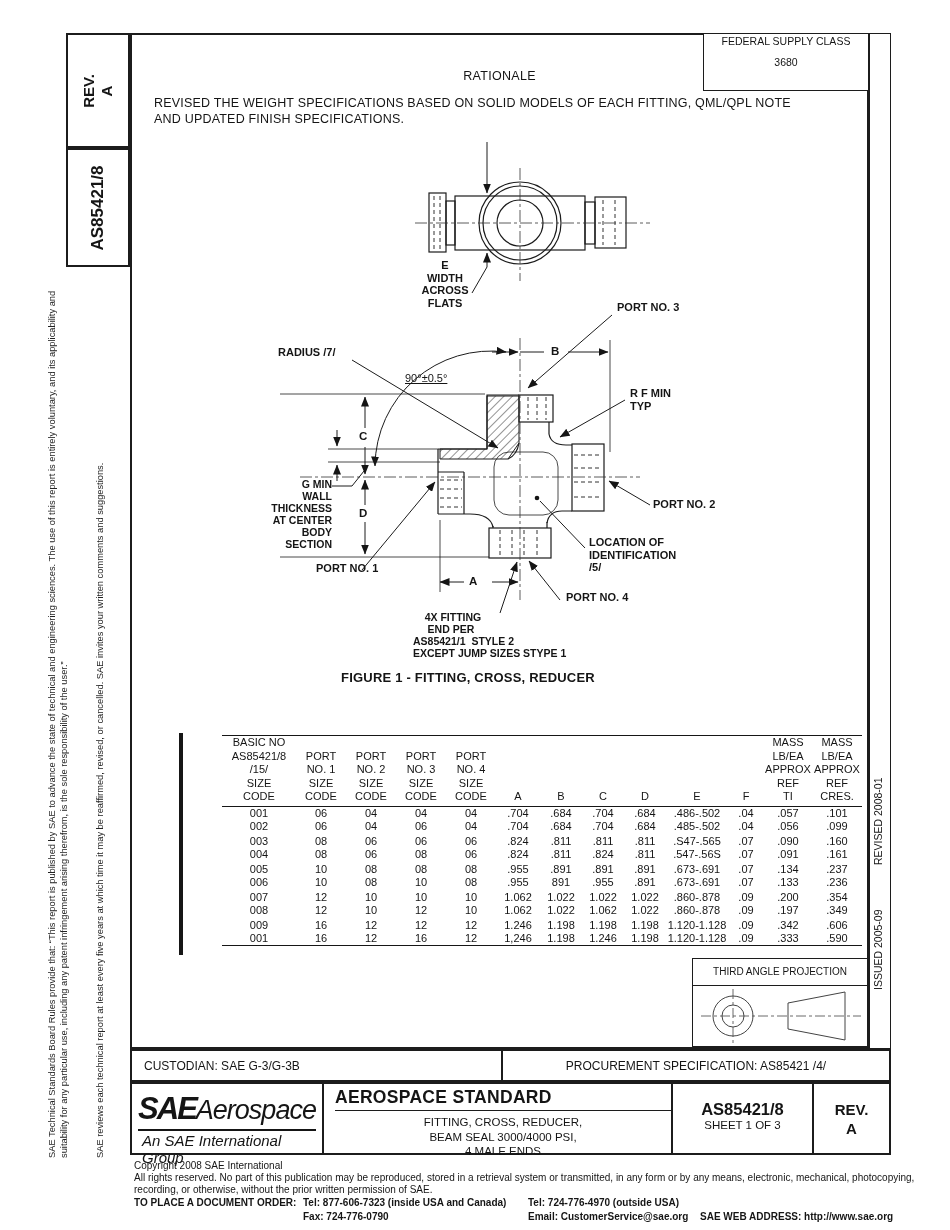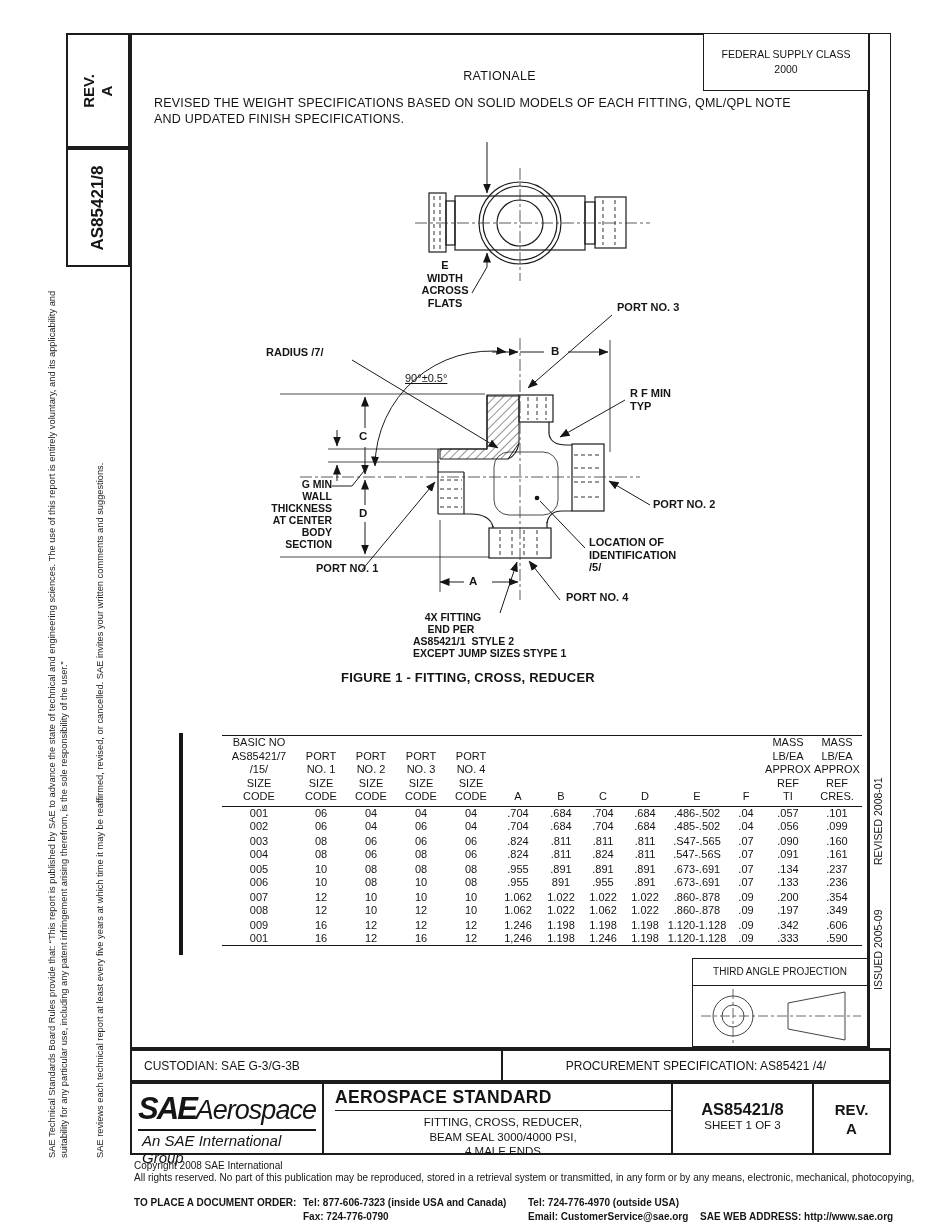--- a/index.html
+++ b/index.html
@@ -11,22 +11,22 @@
   
   .rot-bl{transform:rotate(-90deg);transform-origin:0 100%;}
   .legal{font-size:9.3px;line-height:12px;color:#222;}
   
   .side-box{display:flex;align-items:center;justify-content:center;background:#fff;}
   .side-box .rot{transform:rotate(-90deg);white-space:pre-line;text-align:center;
                  font-weight:bold;}
   
   .rationale{font-size:12.5px;text-align:center;letter-spacing:.3px;}
   .rev-note{font-size:12.5px;line-height:15.5px;letter-spacing:.2px;}
-  .fsc{display:flex;flex-direction:column;align-items:center;justify-content:center;
-       font-size:10.5px;line-height:15px;background:#fff;}
+  .fsc{display:flex;flex-direction:column;align-items:center;
+       font-size:10.5px;line-height:15px;background:#fff;gap:6px;}
   
   .dlab{font-size:11px;font-weight:bold;line-height:12.5px;white-space:pre-line;}
   .dlab.center{text-align:center;}
   .dlab.right{text-align:right;}
   .dlab.reg{font-weight:normal;text-decoration:underline;}
   .dimletter{font-size:11.5px;font-weight:bold;background:#fff;padding:0 3px;}
   .pre{white-space:pre;}
   .fig-caption{font-size:13px;font-weight:bold;text-align:center;letter-spacing:.2px;}
   .tbl-title{font-size:12px;text-align:center;letter-spacing:.3px;}
   
@@ -79,21 +79,21 @@
   </div>
 
   <div class="abs bordered" style="left:130px;top:33px;width:739px;height:1016px;"></div>
 
   <div class="abs thinbordered" style="left:869px;top:33px;width:22px;height:1016px;"></div>
   <div class="abs rot-bl" style="left:886px;top:851px;width:110px;height:14px;font-size:10.5px;">REVISED 2008-01</div>
   <div class="abs rot-bl" style="left:886px;top:976px;width:102px;height:14px;font-size:10.5px;">ISSUED 2005-09</div>
 
   <div class="abs thinbordered fsc" style="left:703px;top:33px;width:166px;height:58px;">
     <div>FEDERAL SUPPLY CLASS</div>
-    <div>2000</div>
+    <div>3680</div>
   </div>
 
   <div class="abs rationale" style="left:130px;top:69px;width:739px;">RATIONALE</div>
   <div class="abs rev-note" style="left:154px;top:96px;width:648px;">REVISED THE WEIGHT SPECIFICATIONS BASED ON SOLID MODELS OF EACH FITTING, QML/QPL NOTE AND UPDATED FINISH SPECIFICATIONS.</div>
 
   <svg width="950" height="710" viewBox="0 0 950 710">
     <defs>
       <marker id="arr" viewBox="0 0 10 8" refX="9.5" refY="4" markerWidth="10" markerHeight="8" orient="auto-start-reverse" markerUnits="userSpaceOnUse">
         <path d="M0,0 L10,4 L0,8 Z" fill="#151515"></path>
       </marker>
@@ -206,21 +206,21 @@
         <path d="M352,360 L498,448" marker-end="url(#arr)"></path>
         <path d="M332,486 L352,486 L364,471"></path>
       </g>
     </g>
   </svg>
 
   <div class="abs dlab center" style="left:400px;top:259px;width:90px;">E
 WIDTH
 ACROSS
 FLATS</div>
-  <div class="abs dlab" style="left:266px;top:346px;">RADIUS /7/</div>
+  <div class="abs dlab" style="left:278px;top:346px;">RADIUS /7/</div>
   <div class="abs dlab reg" style="left:405px;top:372px;">90°±0.5°</div>
   <div class="abs dimletter" style="left:548px;top:345px;">B</div>
   <div class="abs dimletter" style="left:356px;top:430px;">C</div>
   <div class="abs dimletter" style="left:356px;top:507px;">D</div>
   <div class="abs dimletter" style="left:466px;top:575px;">A</div>
   <div class="abs dlab" style="left:617px;top:301px;">PORT NO. 3</div>
   <div class="abs dlab" style="left:630px;top:387px;">R F MIN
 TYP</div>
   <div class="abs dlab" style="left:653px;top:498px;">PORT NO. 2</div>
   <div class="abs dlab" style="left:589px;top:536px;">LOCATION OF
@@ -254,21 +254,21 @@
         <col style="width: 42px;">
         <col style="width: 42px;">
         <col style="width: 62px;">
         <col style="width: 36px;">
         <col style="width: 48px;">
         <col style="width: 50px;">
       </colgroup>
     <thead>
         <tr id="t-header-row">
           <th>BASIC NO
-AS85421/7
+AS85421/8
 /15/
 SIZE
 CODE</th>
           <th>PORT
 NO. 1
 SIZE
 CODE</th>
           <th>PORT
 NO. 2
 SIZE
@@ -490,19 +490,20 @@
       <div class="tb-sheet">SHEET 1 OF 3</div>
     </div>
     <div class="tb-cell" style="left:682px;right:0;display:flex;align-items:center;justify-content:center;">
       <div class="tb-rev">REV.
 A</div>
     </div>
   </div>
 
   <div class="abs foot" style="left:134px;top:1160px;">Copyright 2008 SAE International</div>
   <div class="abs foot" style="left:134px;top:1172px;width:790px;">All rights reserved. No part of this publication may be reproduced, stored in a retrieval system or transmitted, in any form or by any means, electronic, mechanical, photocopying,</div>
+  <div class="abs foot" style="left:134px;top:1184px;width:790px;">recording, or otherwise, without the prior written permission of SAE.</div>
   <div class="abs foot" style="left:134px;top:1197px;font-weight:bold;">TO PLACE A DOCUMENT ORDER:</div>
   <div class="abs foot" style="left:303px;top:1197px;font-weight:bold;">Tel: 877-606-7323 (inside USA and Canada)</div>
   <div class="abs foot" style="left:528px;top:1197px;font-weight:bold;">Tel: 724-776-4970 (outside USA)</div>
   <div class="abs foot" style="left:303px;top:1211px;font-weight:bold;">Fax: 724-776-0790</div>
   <div class="abs foot" style="left:528px;top:1211px;font-weight:bold;">Email: CustomerService@sae.org</div>
   <div class="abs foot" style="left:700px;top:1211px;font-weight:bold;">SAE WEB ADDRESS: http://www.sae.org</div>
 </div>
 
 </body></html>

